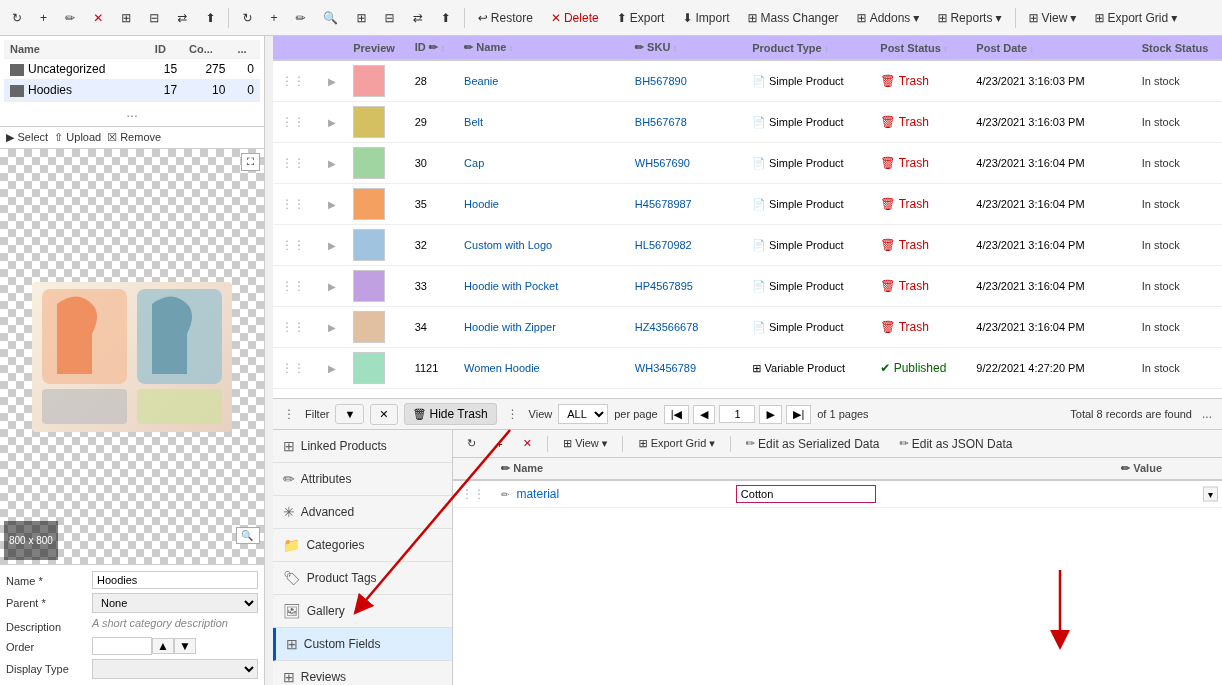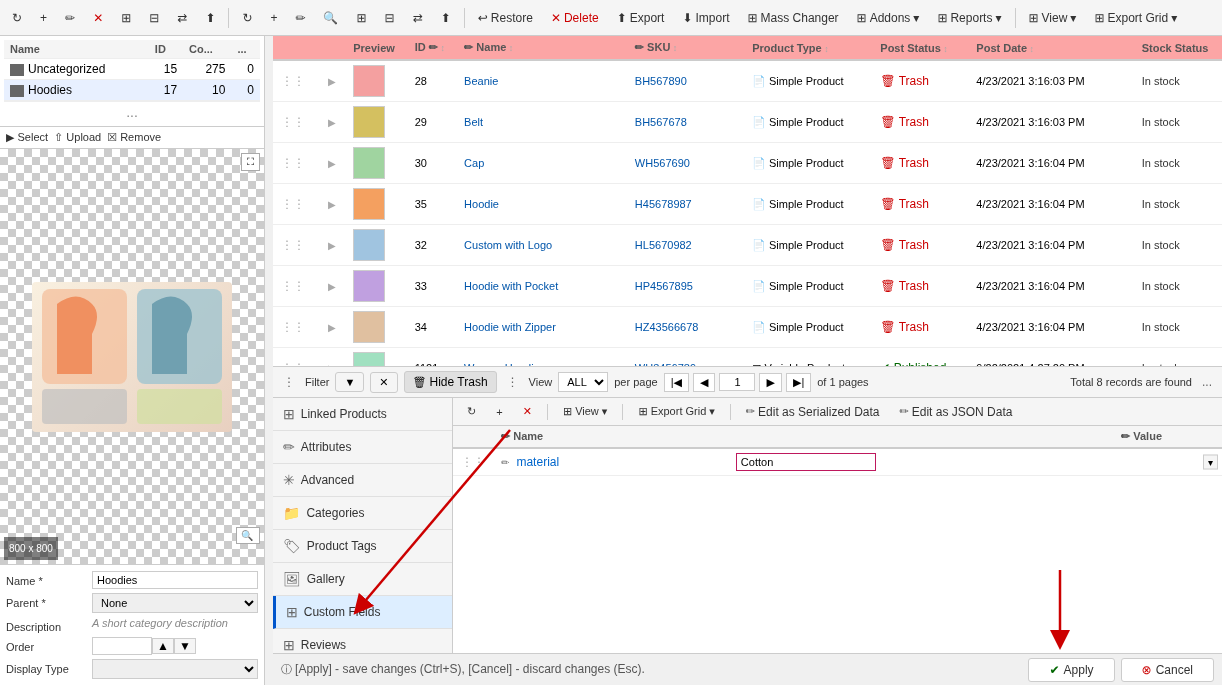--- a/index.html
+++ b/index.html
@@ -26,41 +26,41 @@
     .left-panel-top { border-bottom: 1px solid #ccc; padding: 4px; }
     .category-table { width: 100%; border-collapse: collapse; }
     .category-table th, .category-table td { padding: 3px 6px; border-bottom: 1px solid #eee; text-align: left; }
     .category-table th { background: #f5f5f5; font-weight: bold; font-size: 11px; color: #555; }
     .category-table td.num { text-align: right; }
     .category-row td { cursor: pointer; }
     .category-icon { display: inline-block; width: 14px; height: 12px; background: #666; margin-right: 4px; vertical-align: middle; }
     .actions-bar { display: flex; align-items: center; gap: 6px; padding: 4px 6px; border-bottom: 1px solid #ccc; }
     .action-btn { display: flex; align-items: center; gap: 3px; background: none; border: none; cursor: pointer; color: #333; font-size: 11px; }
     .image-area { flex: 1; background: repeating-conic-gradient(#ccc 0% 25%, #fff 0% 50%) 0 0 / 16px 16px; position: relative; display: flex; align-items: center; justify-content: center; overflow: hidden; }
-    .img-label { position: absolute; bottom: 4px; left: 4px; background: rgba(0,0,0,0.5); color: #fff; padding: 6px 5px; font-size: 10px; }
+    .img-label { position: absolute; bottom: 4px; left: 4px; background: rgba(0,0,0,0.5); color: #fff; padding: 14px 5px; font-size: 10px; }
     .more-dots { text-align: center; color: #888; font-size: 14px; padding: 2px; border-top: 1px solid #eee; }
 
     
     .cat-form { padding: 6px; display: flex; flex-direction: column; gap: 4px; border-top: 1px solid #ccc; }
     .form-row { display: flex; align-items: flex-start; gap: 6px; }
     .form-label { width: 80px; color: #333; padding-top: 4px; font-size: 11px; flex-shrink: 0; }
     .form-value { flex: 1; font-size: 11px; color: #333; }
     .form-value input { width: 100%; border: 1px solid #ccc; padding: 2px 4px; font-size: 11px; }
     .form-value select { width: 100%; border: 1px solid #ccc; padding: 2px 4px; font-size: 11px; }
     .form-value.desc { color: #888; font-style: italic; font-size: 11px; }
     .spinner-row { display: flex; align-items: center; }
     .spinner-btn { border: 1px solid #ccc; background: #f5f5f5; cursor: pointer; padding: 0 4px; }
 
     
     .right-panel { flex: 1; display: flex; flex-direction: column; overflow: hidden; }
 
     
     .products-grid { flex: 1; overflow-y: auto; background: #fff; }
     .grid-table { width: 100%; border-collapse: collapse; }
-    .grid-table th { background: #fca5a5; border-bottom: 2px solid #ccc; padding: 5px 8px; text-align: left; font-size: 11px; font-weight: bold; color: #555; white-space: nowrap; position: sticky; top: 0; }
+    .grid-table th { background: #c4b5fd; border-bottom: 2px solid #ccc; padding: 5px 8px; text-align: left; font-size: 11px; font-weight: bold; color: #555; white-space: nowrap; position: sticky; top: 0; }
     .grid-table td { padding: 4px 8px; border-bottom: 1px solid #eee; font-size: 11px; vertical-align: middle; }
     .drag-handle { color: #aaa; cursor: grab; margin-right: 4px; }
     .row-arrow { color: #aaa; font-size: 10px; }
     .preview-img { width: 32px; height: 32px; background: #ddd; border: 1px solid #ccc; display: flex; align-items: center; justify-content: center; }
     .status-trash { color: #c00; display: flex; align-items: center; gap: 3px; }
     .status-published { color: #060; display: flex; align-items: center; gap: 3px; }
     .in-stock { color: #333; }
 
     
     .filter-bar { display: flex; align-items: center; background: #f5f5f5; border-top: 1px solid #ccc; border-bottom: 1px solid #ccc; padding: 3px 6px; gap: 6px; height: 32px; }
@@ -514,30 +514,15 @@
                     <input class="cf-value-input" type="text" value="Cotton" style="">
                     <button style="position:absolute;right:4px;top:50%;transform:translateY(-50%);border:1px solid #ccc;background:#f5f5f5;cursor:pointer;font-size:10px;padding:1px 4px;">▾</button>
                   </td>
                 </tr>
               </tbody>
             </table>
           </div>
         </div>
       </div>
 
-      <div class="bottom-bar">
-        <div class="bottom-info">
-          ⓘ <span>[Apply] - save changes (Ctrl+S), [Cancel] - discard changes (Esc).</span>
-        </div>
-        <div class="bottom-actions">
-          <button class="apply-btn">
-            <span style="color:#060;">✔</span>
-            <span>Apply</span>
-          </button>
-          <button class="cancel-btn">
-            <span style="color:#c00;">⊗</span>
-            <span>Cancel</span>
-          </button>
-        </div>
-      </div>
     </div>
   </div>
 </div>
 
 </body></html>

